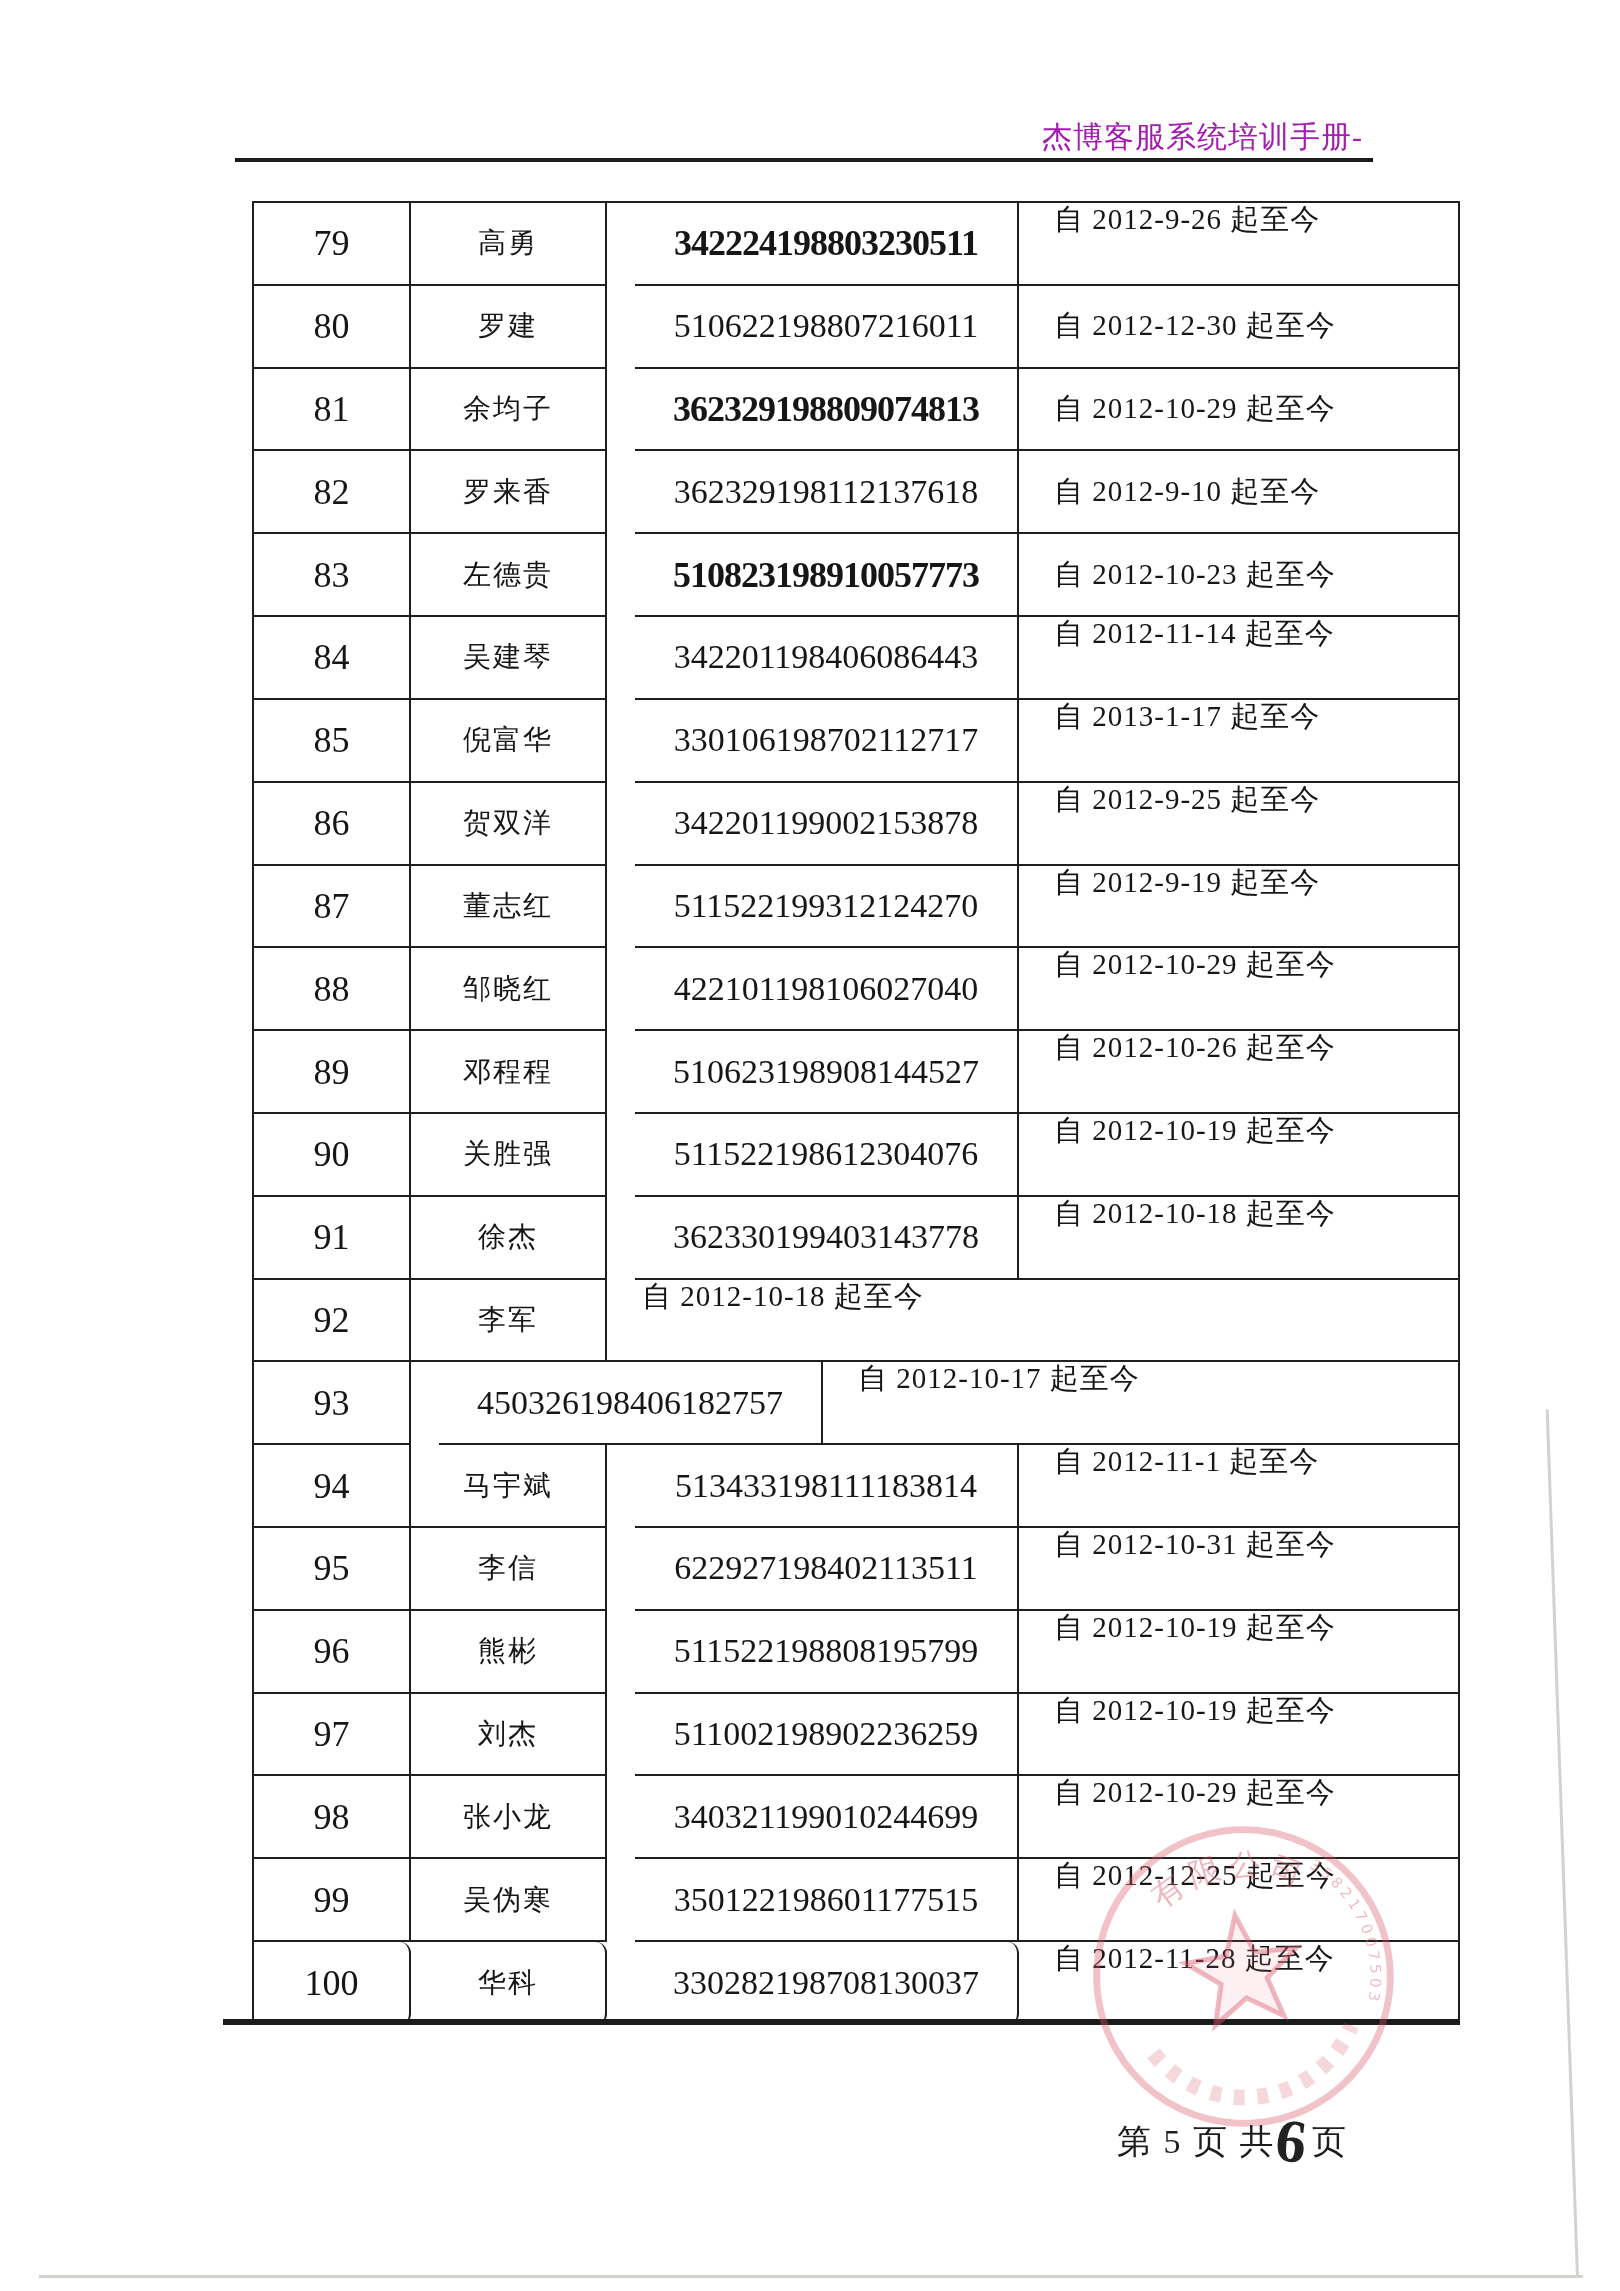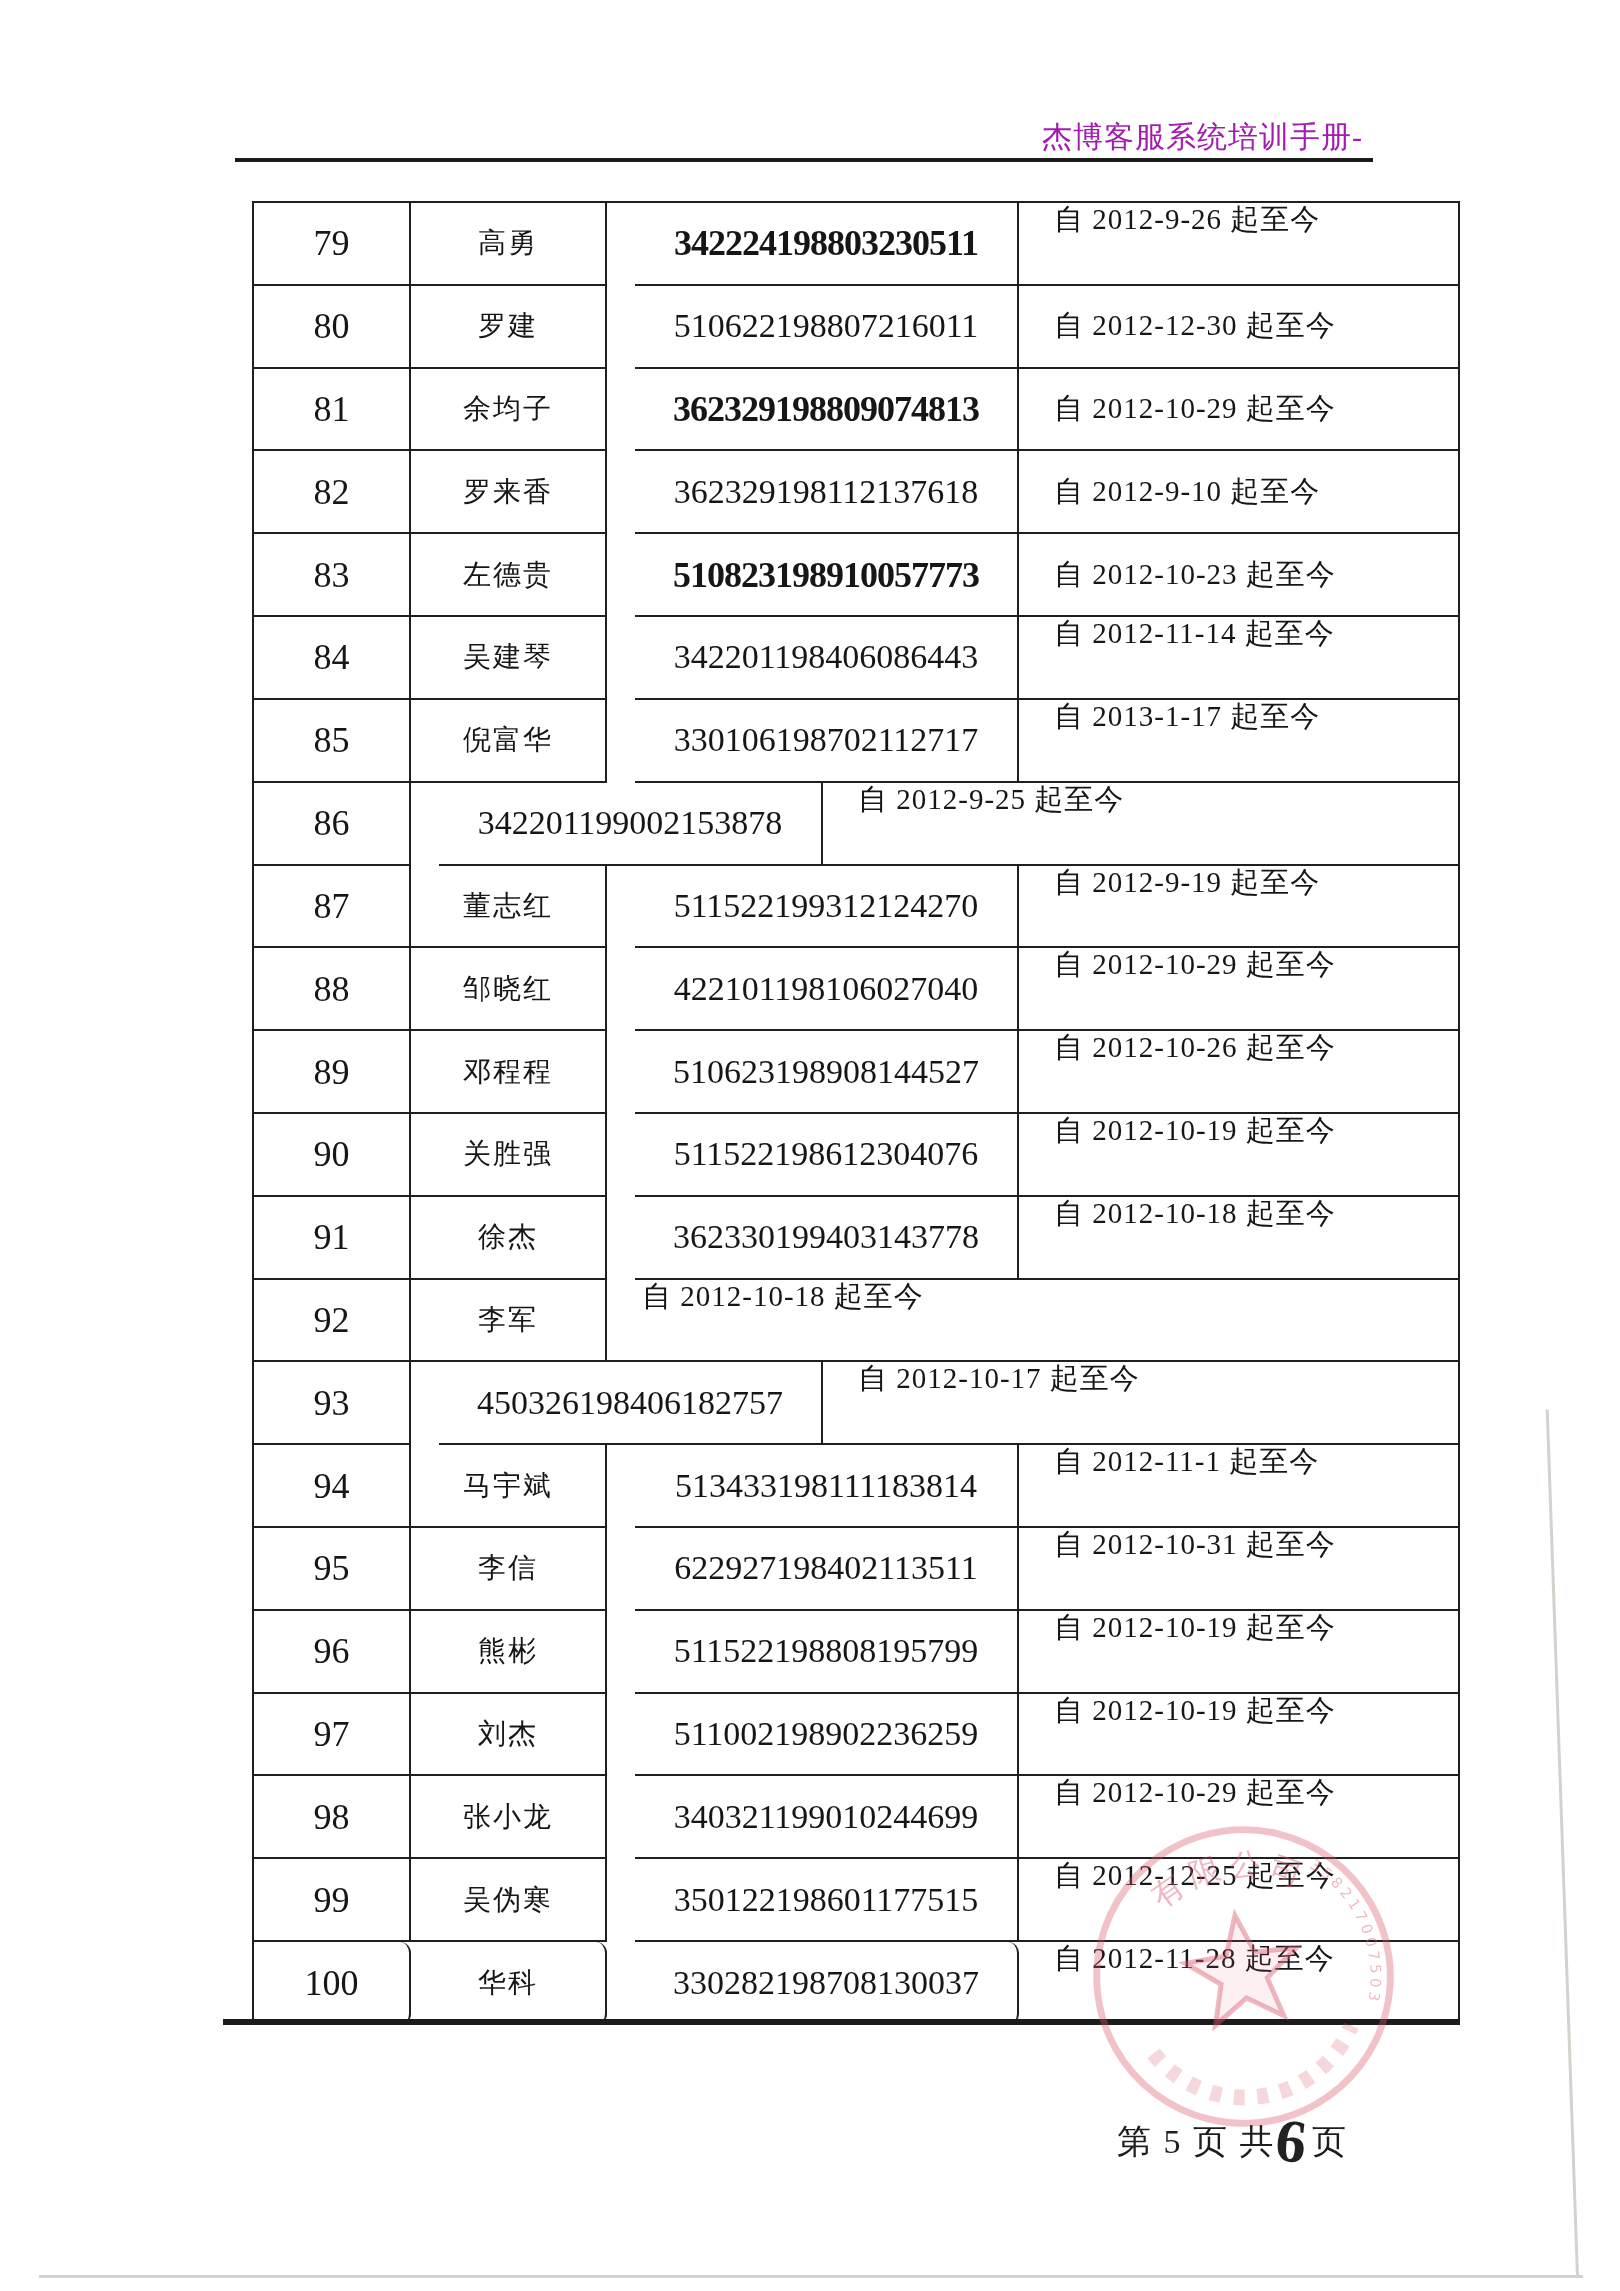--- a/index.html
+++ b/index.html
@@ -206,20 +206,23 @@
         <div class="cell c3">
           <span>330106198702112717</span>
         </div>
         <div class="cell c4">
           <span>自 2013-1-17 起至今</span>
         </div>
       </div>
       <div class="row low">
         <div class="cell c1">
           <span>86</span>
+        </div>
+        <div class="cell c2">
+          <span>贺双洋</span>
         </div>
         <div class="cell c3">
           <span>342201199002153878</span>
         </div>
         <div class="cell c4">
           <span>自 2012-9-25 起至今</span>
         </div>
       </div>
       <div class="row low">
         <div class="cell c1">

